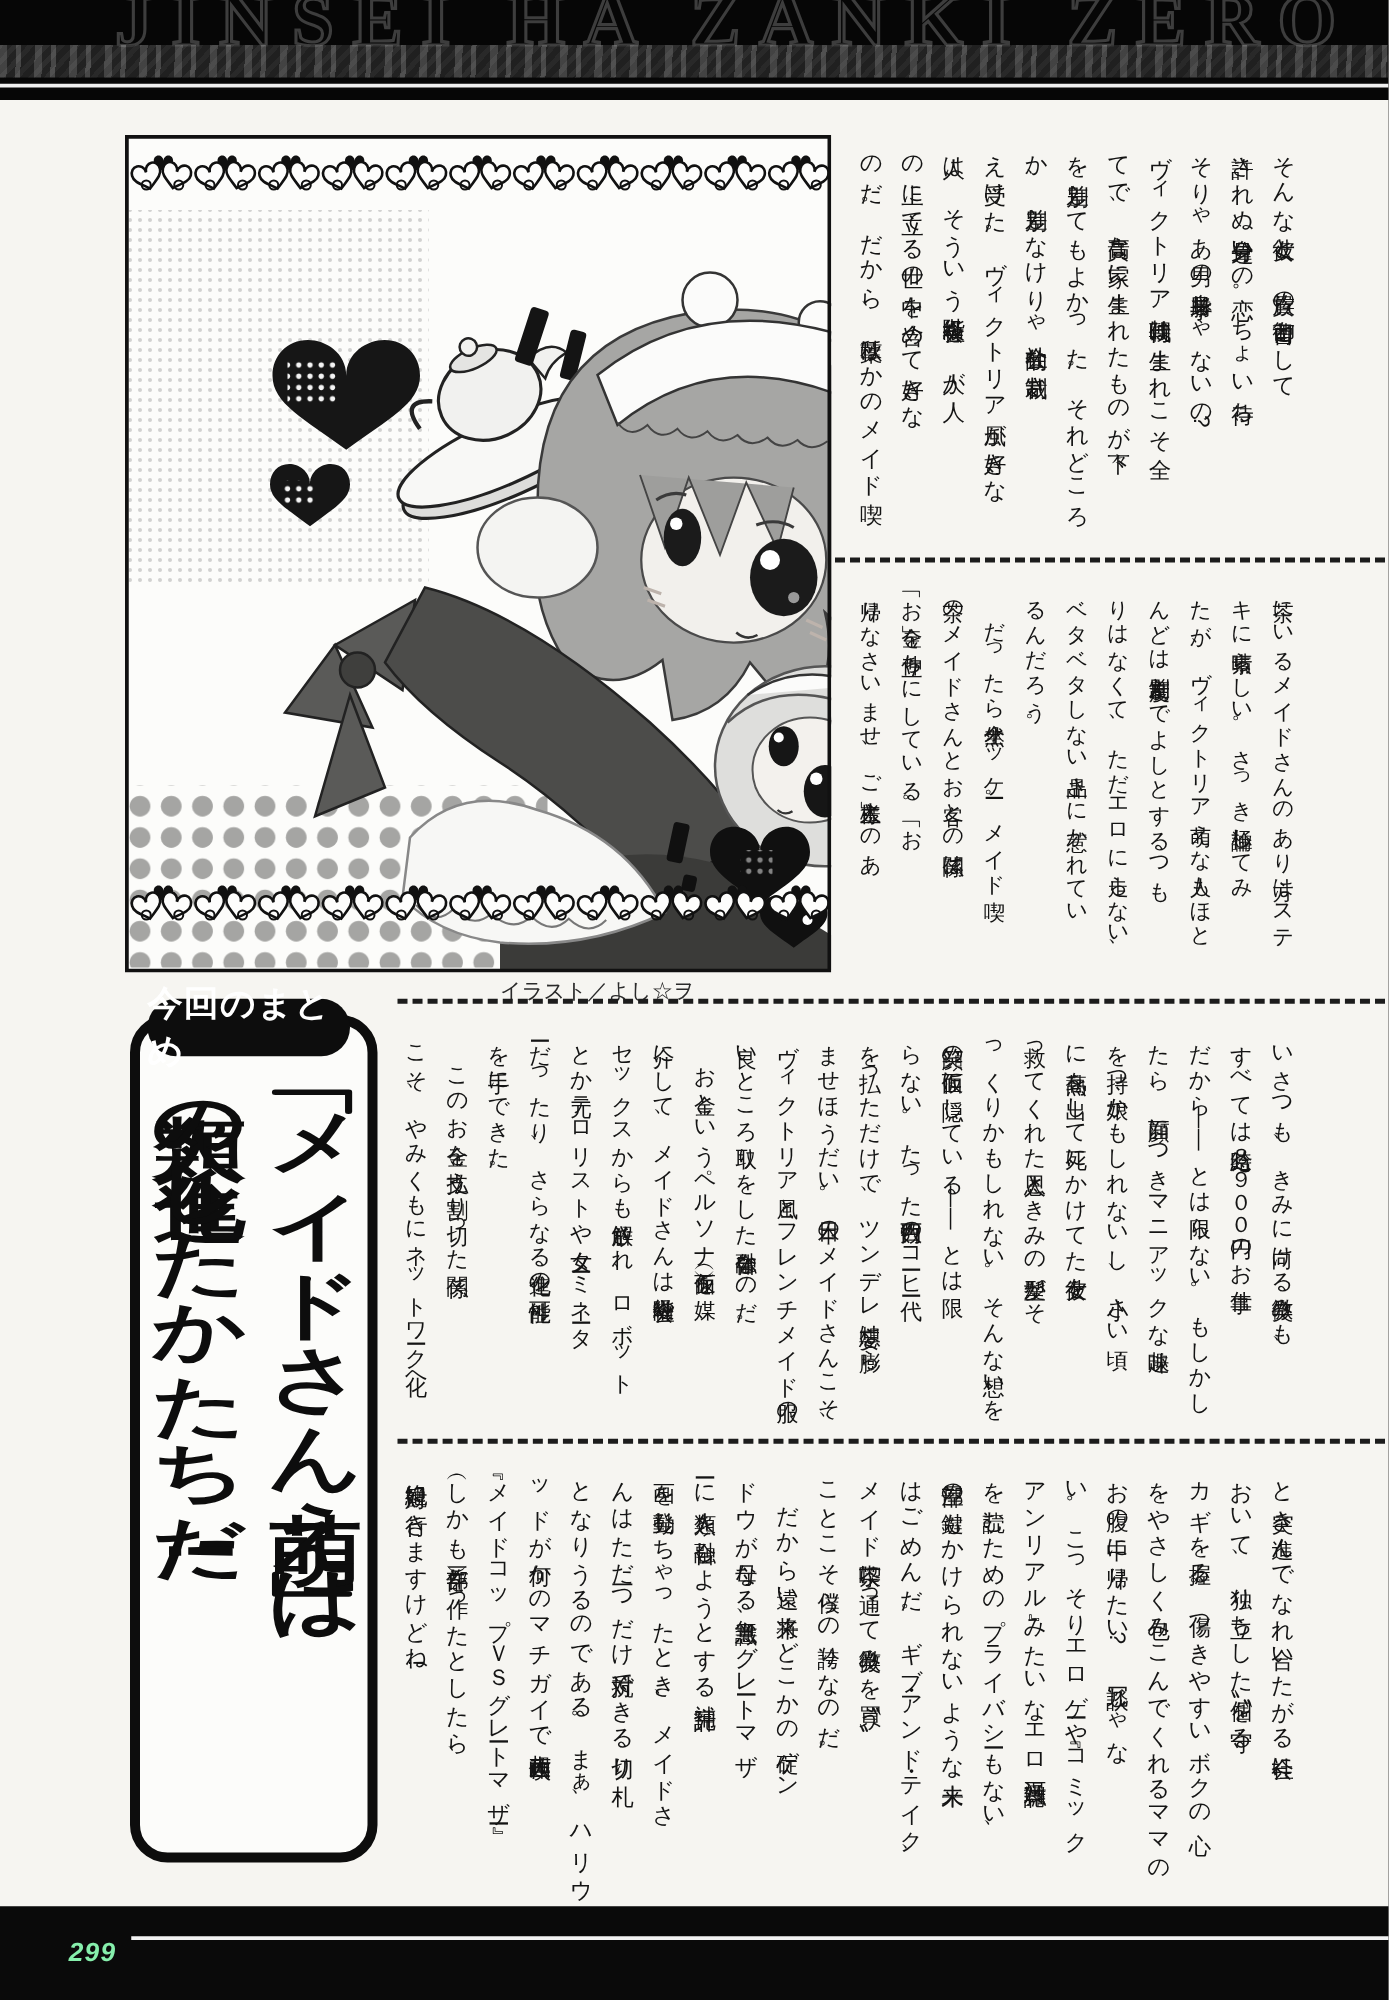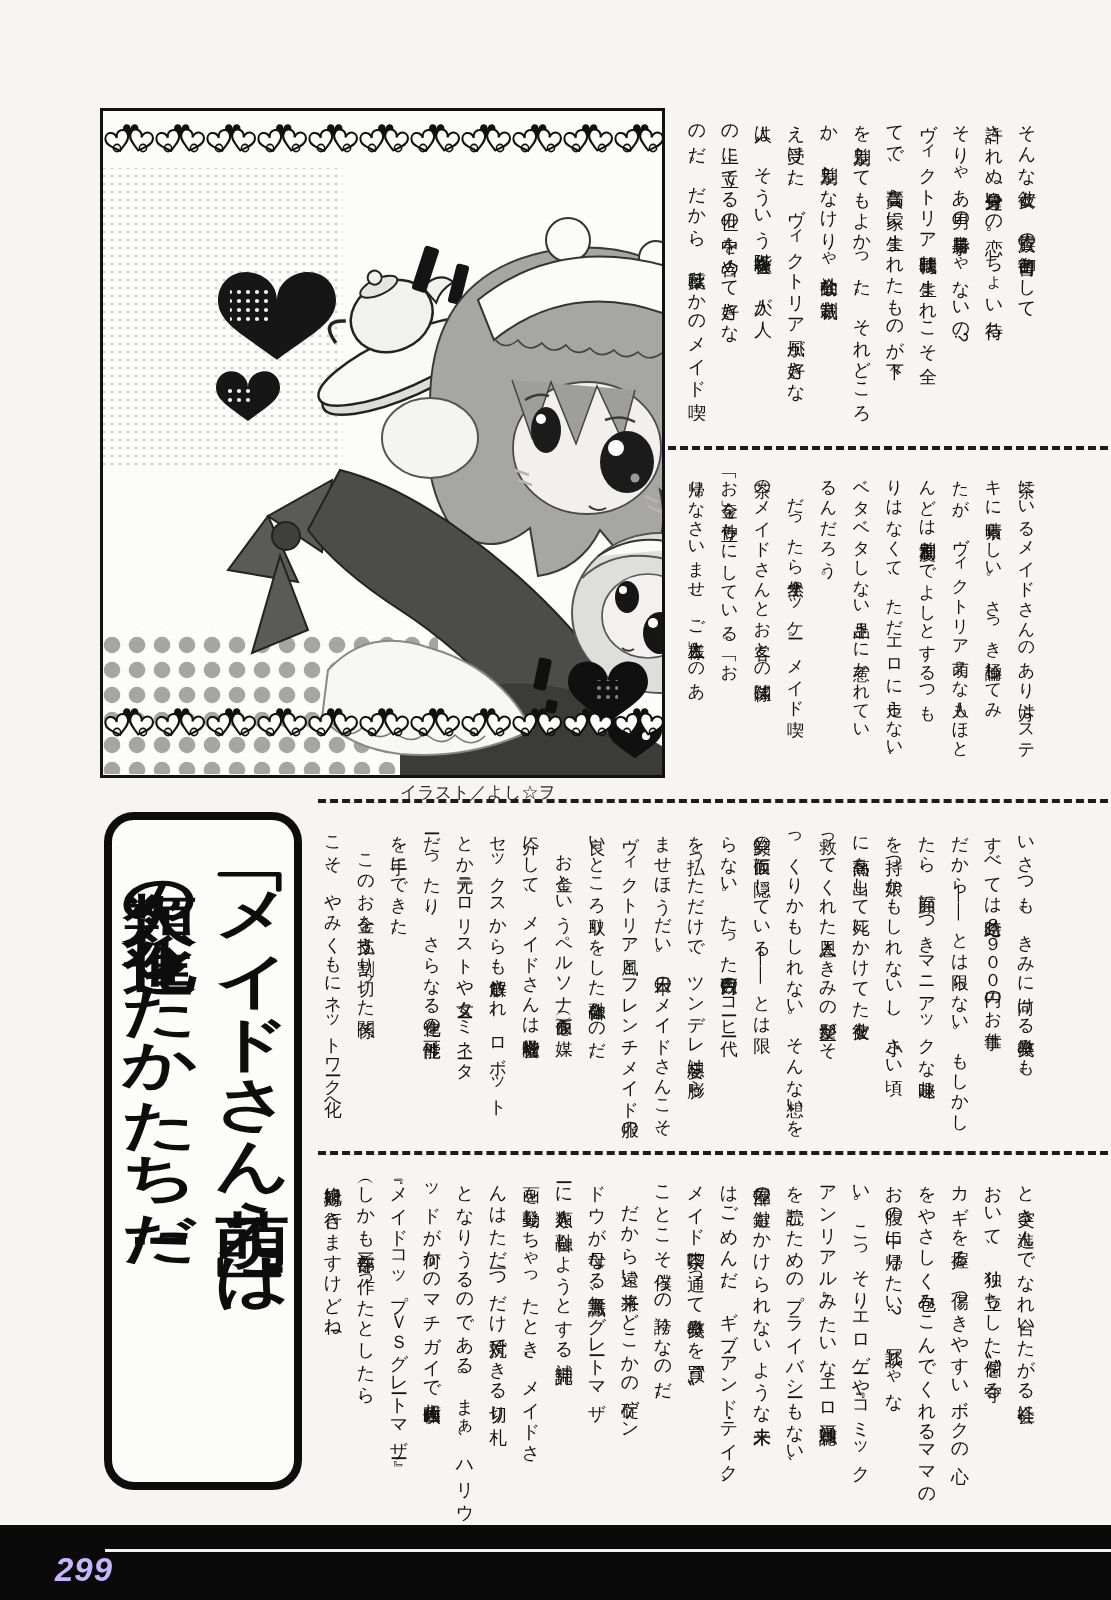--- a/index.html
+++ b/index.html
@@ -51,28 +51,33 @@
           display:flex;align-items:center;justify-content:center;letter-spacing:1px;}
   .title-stack{position:absolute;left:114px;top:854px;width:186px;height:618px;
                writing-mode:vertical-rl;text-orientation:mixed;font-weight:900;color:#0d0d0d;}
   .title-col{font-size:74px;line-height:93px;letter-spacing:-6px;}
   .title-col.tr{transform:scaleY(.80);transform-origin:top center;}
   .title-col.tl{transform:scaleY(.72);transform-origin:top center;}
 
   
   .footer{position:absolute;left:0;top:1525px;width:1111px;height:75px;background:#0a0a0a;}
   .footer-rule{position:absolute;left:105px;top:24px;right:0;height:3px;background:#f2f2f2;}
-  .page-num{position:absolute;left:55px;top:26px;color:#c4b5fd;font-size:33px;font-weight:bold;
+  .page-num{position:absolute;left:55px;top:26px;color:#86efac;font-size:21px;font-weight:bold;
             font-style:italic;letter-spacing:1px;}
 </style>
 </head>
 <body>
 
 <div class="page">
 
+  <div class="header">
+    <div class="header-title">JINSEI HA ZANKI ZERO</div>
+    <div class="header-texture"></div>
+    <div class="header-line"></div>
+  </div>
 
   <svg class="illo" viewBox="0 0 565 670" xmlns="http://www.w3.org/2000/svg">
     <defs>
       <path id="heart" d="M50,30 C50,12 36,2 24,2 C10,2 0,14 0,30 C0,52 22,64 50,88 C78,64 100,52 100,30 C100,14 90,2 76,2 C64,2 50,12 50,30 Z"></path>
       <g id="whu">
         <use href="#heart" transform="translate(17,0) scale(0.155)" fill="#111"></use>
         <use href="#heart" transform="translate(-2,10) rotate(-14) scale(0.23)" fill="#fdfdfc" stroke="#111" stroke-width="9"></use>
         <use href="#heart" transform="translate(26,4) rotate(14) scale(0.23)" fill="#fdfdfc" stroke="#111" stroke-width="9"></use>
         <circle cx="11" cy="24" r="3.6" fill="none" stroke="#111" stroke-width="1.6"></circle>
         <circle cx="37" cy="24" r="3.6" fill="none" stroke="#111" stroke-width="1.6"></circle>
@@ -277,20 +282,21 @@
       <div class="vcol">画を発動しちゃったとき、メイドさ</div>
       <div class="vcol">んはただ一つだけ対抗できる切り札</div>
       <div class="vcol">となりうるのである。まぁ、ハリウ</div>
       <div class="vcol">ッドが何かのマチガイで超大作映画</div>
       <div class="vcol">『メイドコップＶＳグレートマザー』</div>
       <div class="vcol">（しかも三部作）を作ったとしたら、</div>
       <div class="vcol">絶対観に行きますけどね!</div>
     </div>
 
   <div class="sbox"></div>
+  <div class="sbadge">今回のまとめ</div>
   <div class="title-stack">
     <div class="title-col tr">「メイドさん萌え」は</div>
     <div class="title-col tl">人類の進化したかたちだ!</div>
   </div>
 
   <div class="footer">
     <div class="footer-rule"></div>
     <div class="page-num">299</div>
   </div>
 

